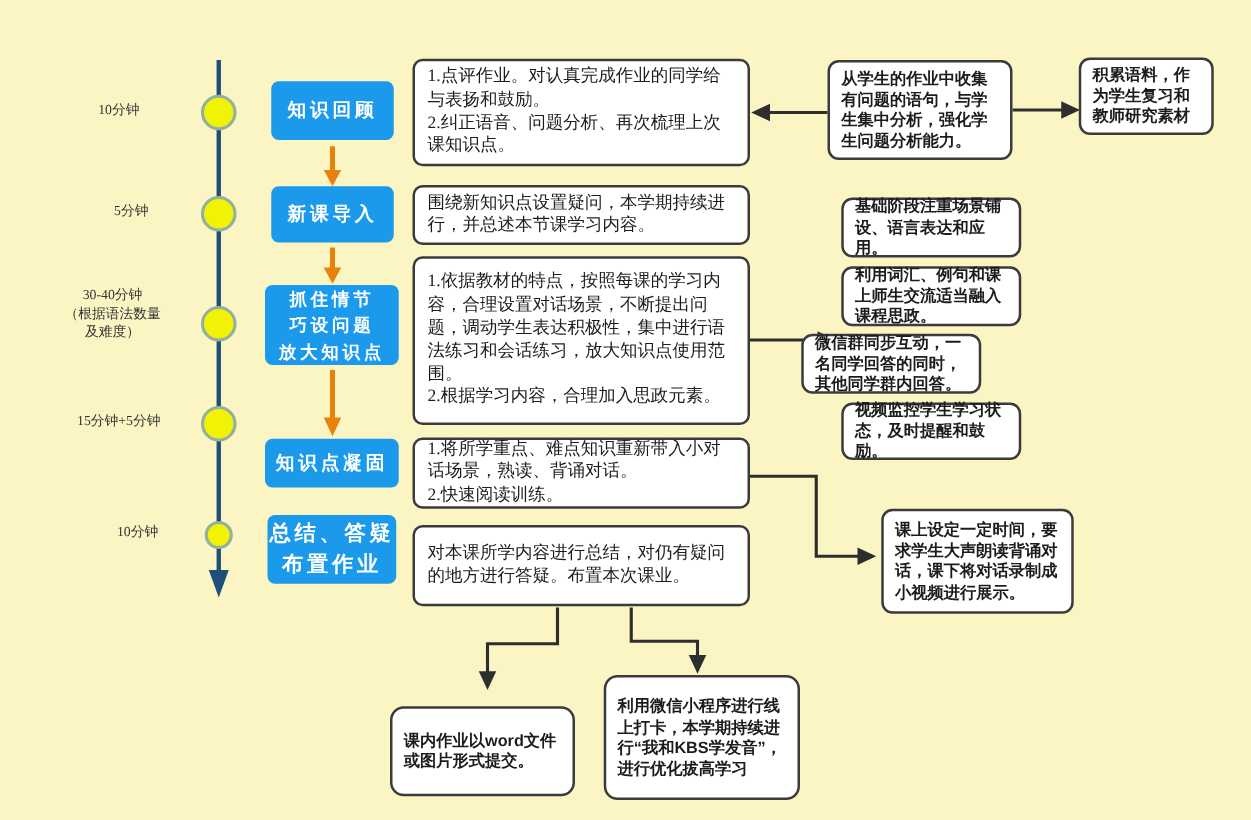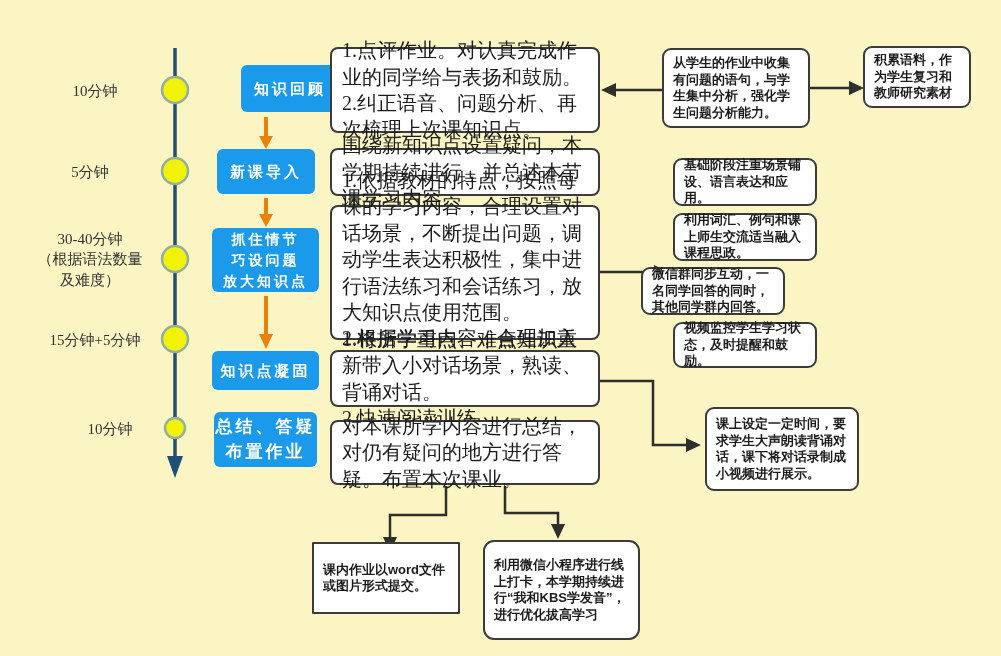--- a/index.html
+++ b/index.html
@@ -7,35 +7,35 @@
   .canvas{
     position:relative;
     width:1001px;height:656px;
     background:#FBF5C4;
     overflow:hidden;
   }
   .abs{position:absolute;box-sizing:border-box;}
   svg.layer{position:absolute;left:0;top:0;pointer-events:none;}
   .time-label{
     font-family:"Liberation Serif", serif;
-    font-size:15px;color:#333;
+    font-size:11px;color:#333;
     text-align:center;white-space:pre-line;line-height:1.35;
   }
   .stage{
     background:#1B99EB;color:#fff;
     border-radius:6px;
     display:flex;align-items:center;justify-content:center;
     text-align:center;font-weight:bold;font-size:15px;
     letter-spacing:3px;line-height:1.45;white-space:pre-line;
   }
   .detail{
     background:#fff;border:2px solid #3B3B3B;border-radius:8px;
     display:flex;align-items:center;
     font-family:"Liberation Serif", serif;
-    font-size:20px;color:#1c1c1c;line-height:1.32;
+    font-size:14px;color:#1c1c1c;line-height:1.32;
     padding:6px 10px;white-space:pre-line;
   }
   .note{
     background:#fff;border:2px solid #3B3B3B;border-radius:9px;
     display:flex;align-items:center;
     font-size:13px;color:#1c1c1c;font-weight:600;
     line-height:1.27;padding:4px 9px;white-space:pre-line;
   }
 </style>
 </head>
@@ -95,28 +95,28 @@
         <polygon points="383,537 397,537 390,552" stroke="none"></polygon>
       </g>
       <g>
         <polyline points="505,486 505,513 558,513 558,526" fill="none"></polyline>
         <polygon points="551,524 565,524 558,539" stroke="none"></polygon>
       </g>
     </g>
   </svg>
 
   <div class="abs time-label" style="left:35px;top:81px;width:120px;">10分钟</div>
-  <div class="abs time-label" style="left:35px;top:162px;width:110px;">5分钟</div>
+  <div class="abs time-label" style="left:50px;top:162px;width:110px;">5分钟</div>
   <div class="abs time-label" style="left:10px;top:229px;width:160px;">30-40分钟
 （根据语法数量
 及难度）</div>
   <div class="abs time-label" style="left:30px;top:330px;width:130px;">15分钟+5分钟</div>
   <div class="abs time-label" style="left:55px;top:419px;width:110px;">10分钟</div>
 
-  <div class="abs stage" style="left:217px;top:65px;width:98px;height:47px;margin-left:24px;">知识回顾</div>
+  <div class="abs stage" style="left:217px;top:65px;width:98px;height:47px;">知识回顾</div>
   <div class="abs stage" style="left:217px;top:149px;width:98px;height:45px;">新课导入</div>
   <div class="abs stage" style="left:212px;top:228px;width:107px;height:64px;font-size:14px;line-height:1.5;">抓住情节
 巧设问题
 放大知识点</div>
   <div class="abs stage" style="left:212px;top:351px;width:107px;height:39px;">知识点凝固</div>
   <div class="abs stage" style="left:214px;top:412px;width:103px;height:55px;font-size:17px;">总结、答疑
 布置作业</div>
 
   <div class="abs detail" style="left:330px;top:47px;width:270px;height:86px;">1.点评作业。对认真完成作业的同学给与表扬和鼓励。
 2.纠正语音、问题分析、再次梳理上次课知识点。</div>
@@ -127,16 +127,16 @@
 2.快速阅读训练。</div>
   <div class="abs detail" style="left:330px;top:420px;width:270px;height:65px;">对本课所学内容进行总结，对仍有疑问的地方进行答疑。布置本次课业。</div>
 
   <div class="abs note" style="left:662px;top:48px;width:148px;height:80px;">从学生的作业中收集有问题的语句，与学生集中分析，强化学生问题分析能力。</div>
   <div class="abs note" style="left:863px;top:46px;width:108px;height:62px;">积累语料，作为学生复习和教师研究素材</div>
   <div class="abs note" style="left:673px;top:158px;width:144px;height:48px;font-family:Liberation Serif, serif;">基础阶段注重场景铺设、语言表达和应用。</div>
   <div class="abs note" style="left:673px;top:213px;width:144px;height:48px;">利用词汇、例句和课上师生交流适当融入课程思政。</div>
   <div class="abs note" style="left:641px;top:267px;width:144px;height:48px;">微信群同步互动，一名同学回答的同时，其他同学群内回答。</div>
   <div class="abs note" style="left:673px;top:322px;width:144px;height:46px;">视频监控学生学习状态，及时提醒和鼓励。</div>
   <div class="abs note" style="left:705px;top:407px;width:154px;height:84px;">课上设定一定时间，要求学生大声朗读背诵对话，课下将对话录制成小视频进行展示。</div>
-  <div class="abs note" style="left:312px;top:542px;width:148px;height:72px;border-radius:1px;">课内作业以word文件或图片形式提交。</div>
+  <div class="abs note" style="left:312px;top:565px;width:148px;height:72px;border-radius:11px;">课内作业以word文件或图片形式提交。</div>
   <div class="abs note" style="left:483px;top:540px;width:157px;height:100px;border-radius:11px;">利用微信小程序进行线上打卡，本学期持续进行“我和KBS学发音”，进行优化拔高学习</div>
 
 </div>
 
 </body></html>

